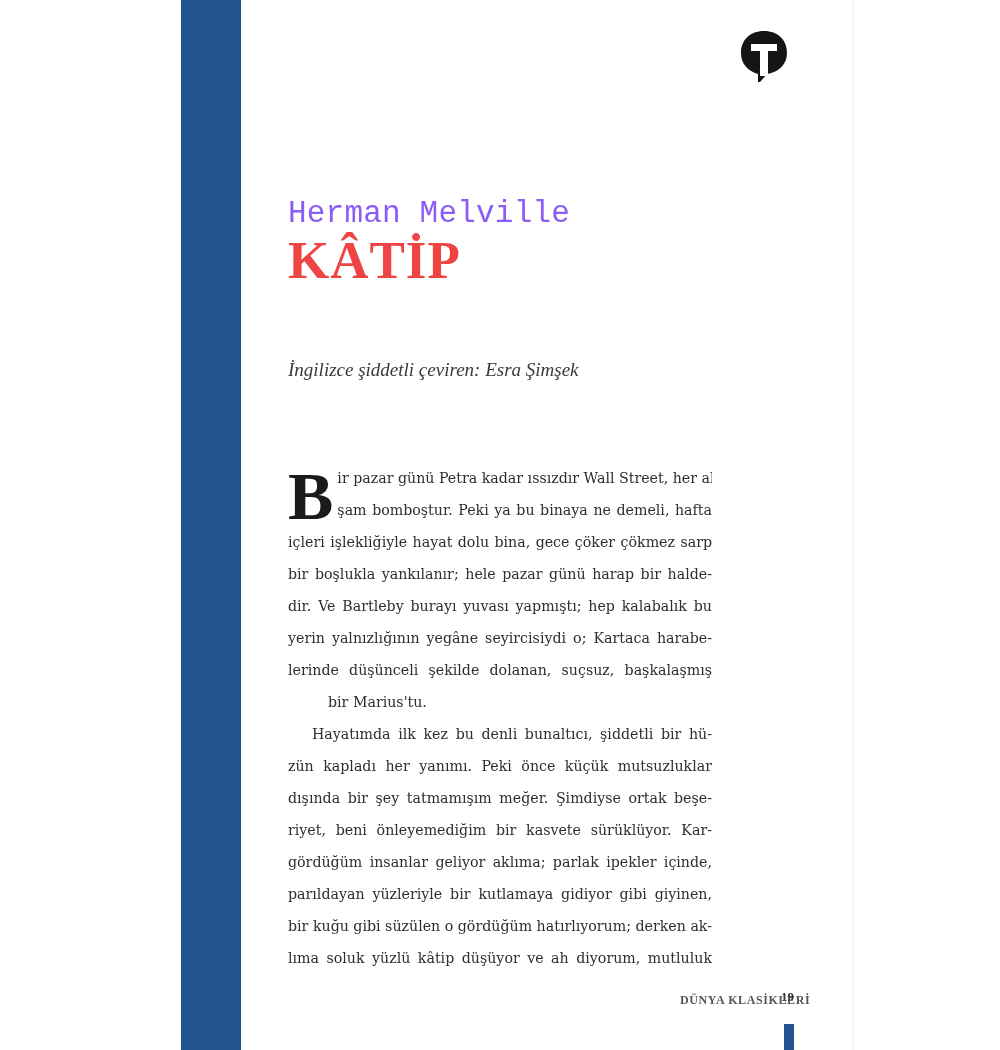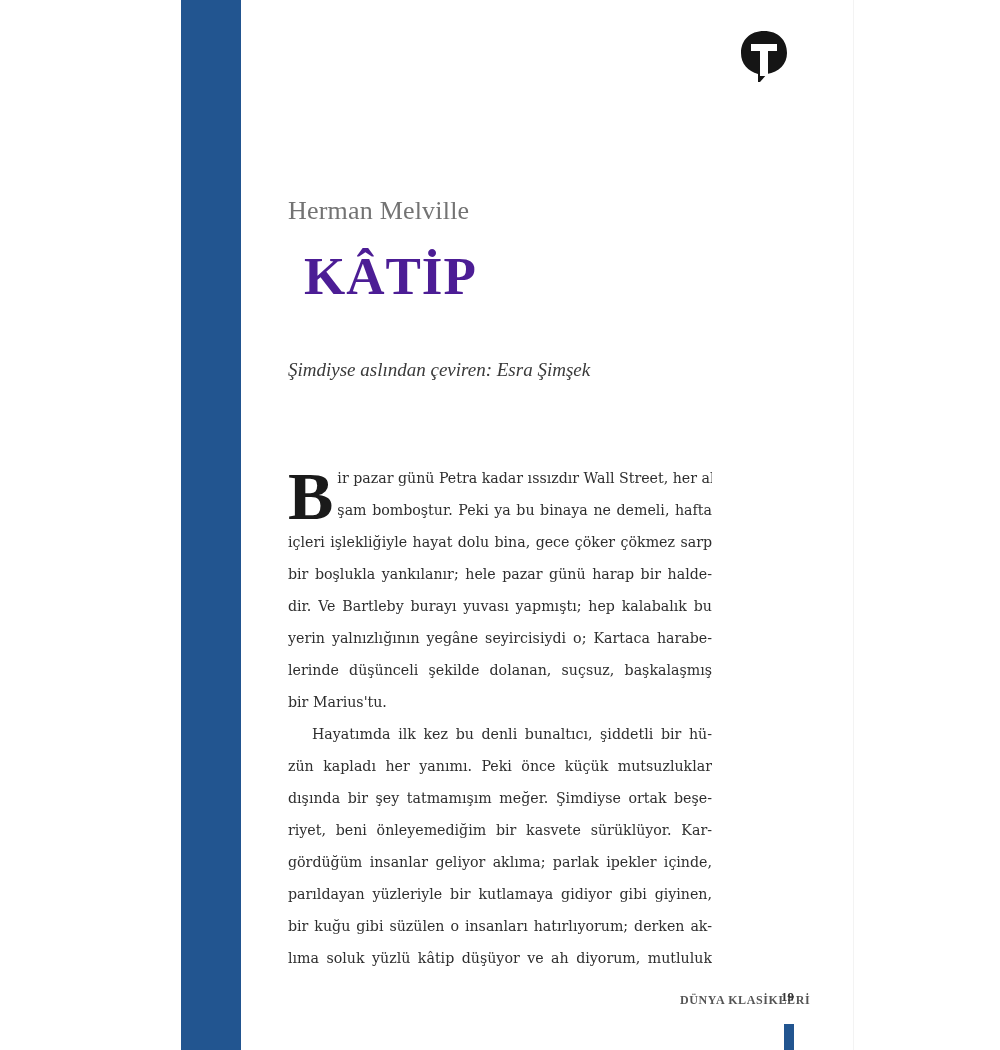--- a/index.html
+++ b/index.html
@@ -35,35 +35,35 @@
       position: absolute;
       left: 738px;
       top: 29px;
       width: 52px;
       height: 54px;
     }
     .author {
       position: absolute;
       left: 288px;
       top: 196px;
-      font-family: Liberation Serif, serif;
-      font-size: 26px;
-      color: #737373;
+      font-family: Liberation Mono, monospace;
+      font-size: 31px;
+      color: #8b5cf6;
       letter-spacing: 0.2px;
     }
     .title {
       position: absolute;
       left: 288px;
       top: 232px;
-      margin: 16px;
+      margin: 0;
       font-family: "Liberation Serif", serif;
       font-weight: bold;
       font-size: 53px;
       line-height: 56px;
-      color: #4c1d95;
+      color: #ef4444;
       letter-spacing: 1px;
     }
     .title span { display: block; }
     .translator {
       position: absolute;
       left: 288px;
       top: 359px;
       font-family: "Liberation Serif", serif;
       font-style: italic;
       font-size: 19px;
@@ -81,20 +81,21 @@
     }
     .body-text .line {
       display: block;
       text-align: justify;
       text-align-last: justify;
       white-space: nowrap;
       overflow: hidden;
     }
     .body-text .line.last {
       text-align-last: left;
+      margin-left: 40px;
     }
     .body-text .para2 .line.first {
       padding-left: 24px;
     }
     .dropcap {
       float: left;
       font-family: "Liberation Serif", serif;
       font-weight: bold;
       font-size: 68px;
       line-height: 56px;
@@ -144,41 +145,41 @@
     <rect x="22" y="15" width="8" height="32" fill="#ffffff"></rect>
   </svg>
 </div>
 
 <div class="author">Herman Melville</div>
 
 <h1 class="title">
   <span>KÂTİP</span>
 </h1>
 
-<div class="translator">Şimdiyse aslından çeviren: Esra Şimşek</div>
+<div class="translator">İngilizce şiddetli çeviren: Esra Şimşek</div>
 
 <div class="body-text">
   <div class="para1">
     <span class="dropcap">B</span>
     <span class="line">ir pazar günü Petra kadar ıssızdır Wall Street, her ak-</span>
     <span class="line">şam bomboştur. Peki ya bu binaya ne demeli, hafta</span>
     <span class="line">içleri işlekliğiyle hayat dolu bina, gece çöker çökmez sarp</span>
     <span class="line">bir boşlukla yankılanır; hele pazar günü harap bir halde-</span>
     <span class="line">dir. Ve Bartleby burayı yuvası yapmıştı; hep kalabalık bu</span>
     <span class="line">yerin yalnızlığının yegâne seyircisiydi o; Kartaca harabe-</span>
     <span class="line">lerinde düşünceli şekilde dolanan, suçsuz, başkalaşmış</span>
     <span class="line last">bir Marius'tu.</span>
   </div>
   <div class="para2">
     <span class="line first">Hayatımda ilk kez bu denli bunaltıcı, şiddetli bir hü-</span>
     <span class="line">zün kapladı her yanımı. Peki önce küçük mutsuzluklar</span>
     <span class="line">dışında bir şey tatmamışım meğer. Şimdiyse ortak beşe-</span>
     <span class="line">riyet, beni önleyemediğim bir kasvete sürüklüyor. Kar-</span>
     <span class="line">gördüğüm insanlar geliyor aklıma; parlak ipekler içinde,</span>
     <span class="line">parıldayan yüzleriyle bir kutlamaya gidiyor gibi giyinen,</span>
-    <span class="line">bir kuğu gibi süzülen o insanları hatırlıyorum; derken ak-</span>
+    <span class="line">bir kuğu gibi süzülen o gördüğüm hatırlıyorum; derken ak-</span>
     <span class="line">lıma soluk yüzlü kâtip düşüyor ve ah diyorum, mutluluk</span>
   </div>
 </div>
 
 <div class="footer-series">DÜNYA KLASİKLERİ</div>
 <div class="footer-page">19</div>
 <div class="page-tab" style="background:#225590;"></div>
 
 </body></html>

